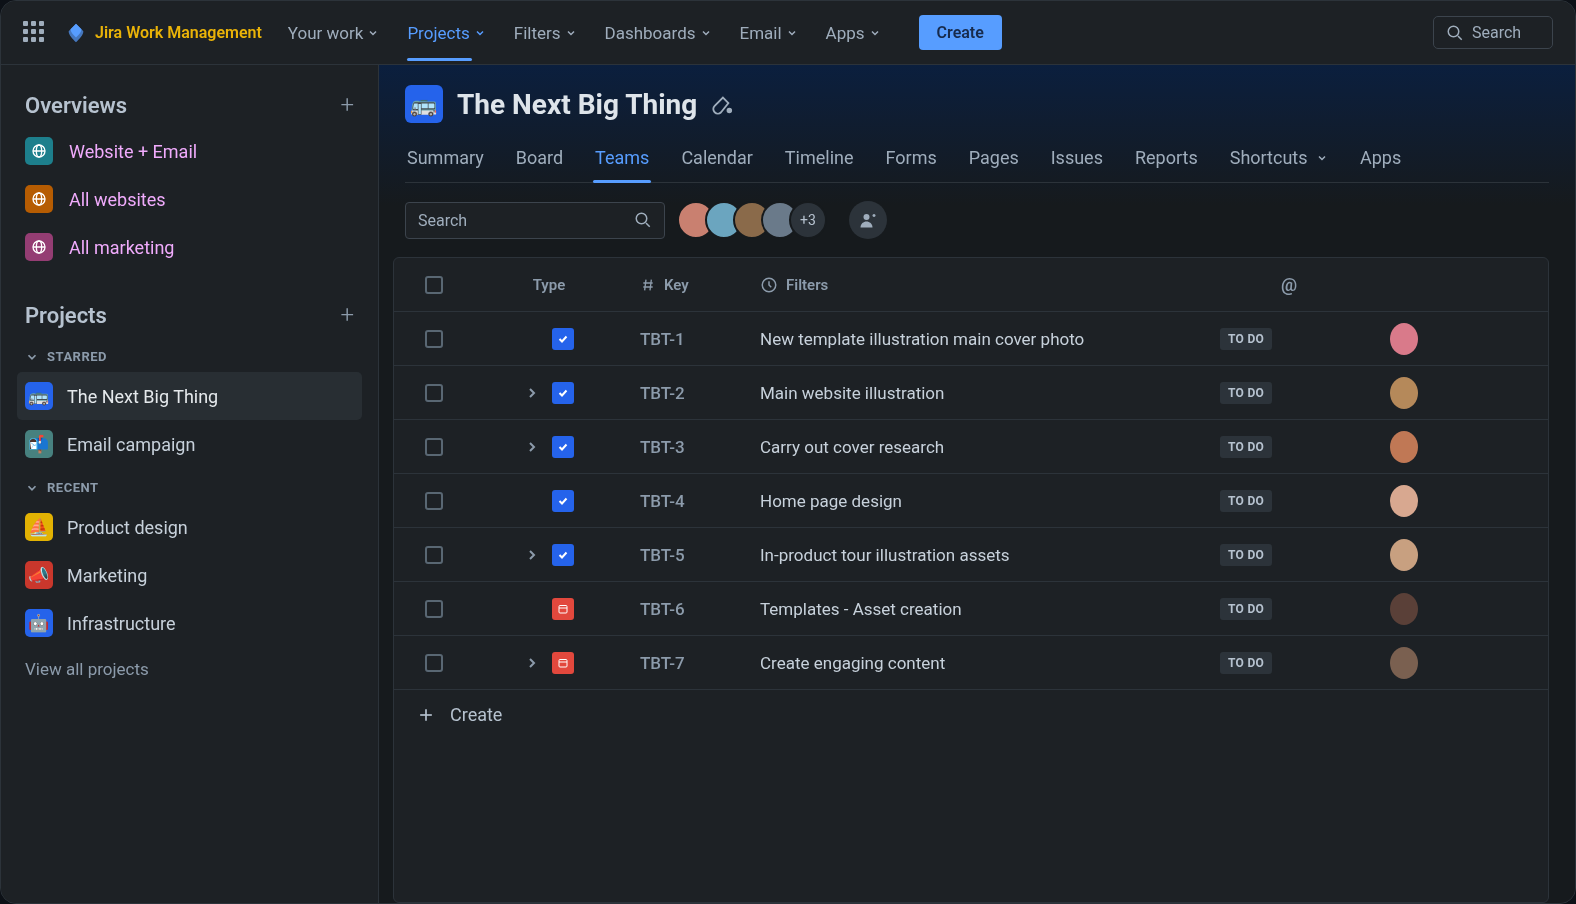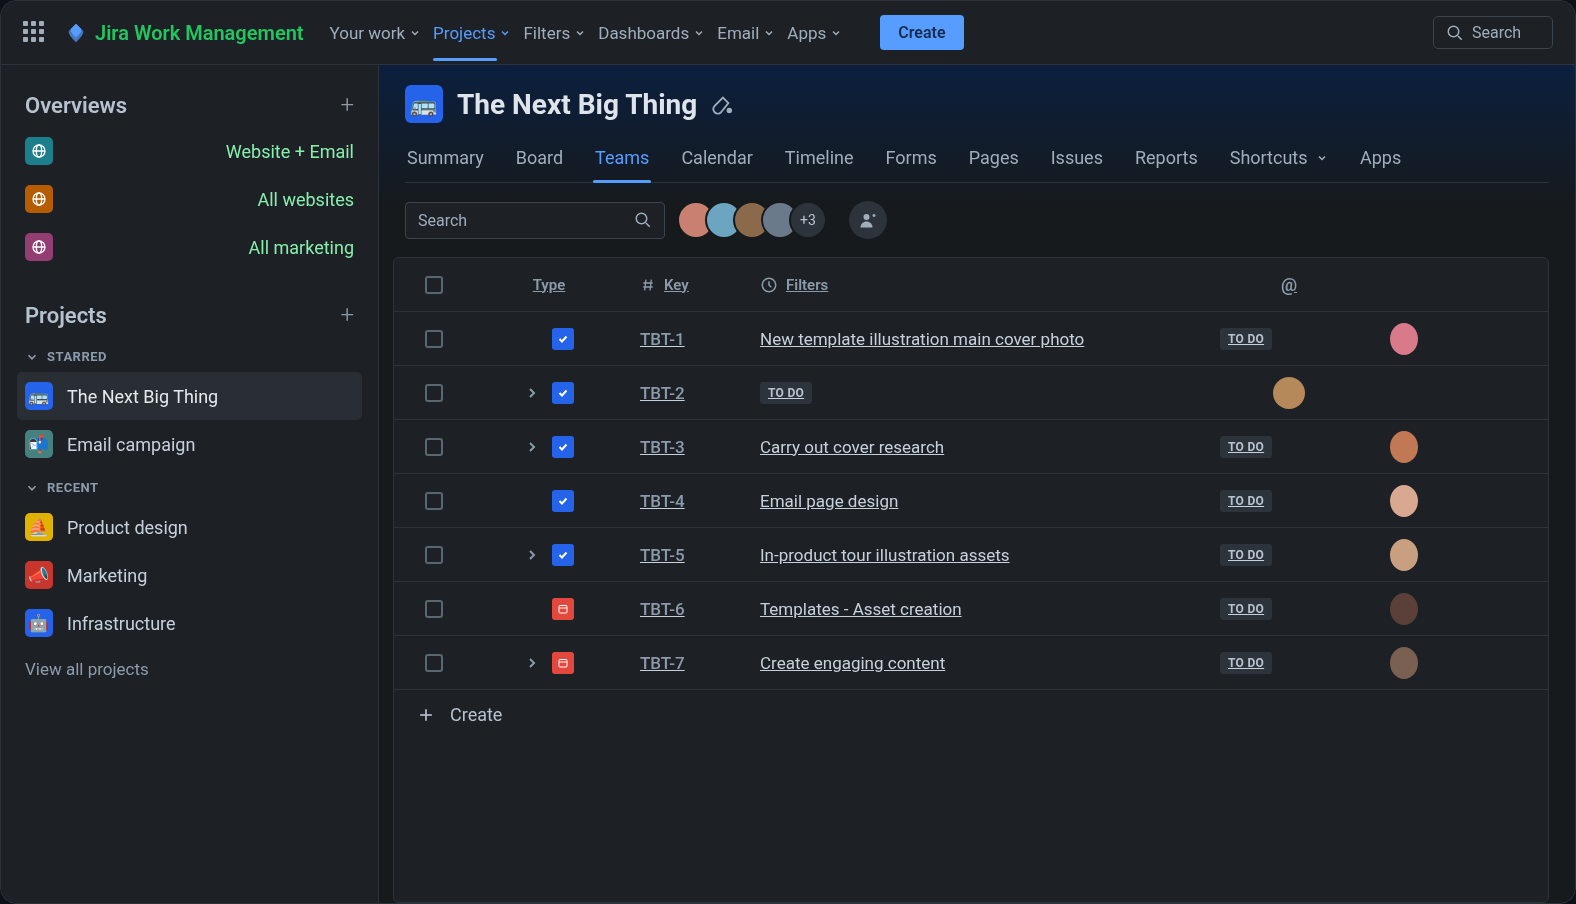--- a/index.html
+++ b/index.html
@@ -24,41 +24,41 @@
     height:64px; display:flex; align-items:center;
     padding:0 22px;
     border-bottom:1px solid #2C333A;
     background:#1D2125;
     gap:4px;
   }
   .app-switcher { width:24px; height:24px; display:grid; grid-template-columns:repeat(3,5px); grid-template-rows:repeat(3,5px); gap:3px; margin-right:14px; cursor:pointer;}
   .app-switcher span { background:#9FADBC; border-radius:1px;}
   .logo-wrap { display:flex; align-items:center; gap:8px; margin-right:22px;}
   .logo-mark { width:22px; height:22px; }
-  .logo-text { font-size:20px; font-weight:600; color:#22c55e; white-space:nowrap; cursor:pointer;}
-  .nav-items { display:flex; align-items:center; gap:12px; }
+  .logo-text { font-size:16px; font-weight:600; color:#eab308; white-space:nowrap; cursor:pointer;}
+  .nav-items { display:flex; align-items:center; gap:28px; }
   .nav-item { font-size:17px; color:#9FADBC; display:flex; align-items:center; gap:4px; cursor:pointer; position:relative; padding:18px 0;}
   .nav-item.active { color:#579DFF; }
   .nav-item.active::after { content:""; position:absolute; left:0; right:14px; bottom:0; height:3px; background:#579DFF; border-radius:2px;}
   .chev { width:12px; height:12px; }
   .btn-create { margin-left:34px; background:#579DFF; color:#172B4D; font-weight:600; padding:8px 18px; border-radius:4px; font-size:16px; cursor:pointer;}
   .spacer { flex:1; }
   .search-global { display:flex; align-items:center; border:1px solid #3C444D; border-radius:5px; padding:6px 12px; color:#9FADBC; gap:8px; width:120px; overflow:hidden;}
 
   
   .body { flex:1; display:flex; overflow:hidden;}
   
   .sidebar {
     width:378px; border-right:1px solid #2C333A;
     padding:18px 16px; overflow:hidden;
     background:#1D2125;
   }
   .section-head { display:flex; align-items:center; justify-content:space-between; color:#B6C2CF; font-size:22px; font-weight:600; padding:8px 8px;}
   .plus-btn { color:#8C9BAB; cursor:pointer; font-size:24px; font-weight:300;}
-  .ov-item { display:flex; align-items:center; gap:5px; padding:10px 8px; font-size:18px; color:#86efac; cursor:pointer; border-radius:4px;justify-content:space-between;}
+  .ov-item { display:flex; align-items:center; gap:16px; padding:10px 8px; font-size:18px; color:#f0abfc; cursor:pointer; border-radius:4px;}
   .ov-icon { width:28px; height:28px; border-radius:5px; display:flex; align-items:center; justify-content:center;}
   .ic-teal{ background:#1D7F8C;} .ic-pink{background:#943D73;} .ic-orange{background:#B65C02;}
   .sub-head { display:flex; align-items:center; gap:8px; padding:12px 8px 8px; color:#8C9BAB; font-size:13px; font-weight:700; letter-spacing:.5px;}
   .sub-head svg{ width:14px; height:14px;}
   .proj-item { display:flex; align-items:center; gap:14px; padding:10px 8px; font-size:18px; color:#C7D1DB; cursor:pointer; border-radius:5px;}
   .proj-item.selected { background:#282E33; color:#E5E9EC;}
   .proj-icon { width:28px; height:28px; border-radius:5px; display:flex; align-items:center; justify-content:center; font-size:17px;}
   .pi-bus{ background:#2563EB;} .pi-mail{background:#47817F;} .pi-sun{background:#E2B203;}
   .pi-mkt{background:#C9372C;} .pi-inf{background:#2563EB;}
   .view-all { color:#8C9BAB; cursor:pointer; padding:12px 8px; font-size:17px;}
@@ -78,21 +78,21 @@
 
   .toolbar { display:flex; align-items:center; gap:12px; padding:18px 26px;}
   .search-box { display:flex; align-items:center; border:1px solid #3C444D; border-radius:4px; padding:8px 12px; width:260px; color:#9FADBC; gap:8px; background:#1D2125;}
   .avatars { display:flex; align-items:center; }
   .av { width:38px; height:38px; border-radius:50%; border:2px solid #161A1D; margin-left:-10px; }
   .av:first-child{ margin-left:0;}
   .av.count{ background:#2C333A; color:#B6C2CF; display:flex; align-items:center; justify-content:center; font-size:14px;}
   .add-user { width:38px; height:38px; border-radius:50%; background:#2C333A; display:flex; align-items:center; justify-content:center; margin-left:10px; cursor:pointer;}
 
   .table-wrap { flex:1; margin:0 26px 0 14px; border:1px solid #2C333A; border-radius:6px; background:#1D2125; overflow:hidden;}
-  .thead, .trow { display:grid; grid-template-columns:80px 150px 120px 460px 170px 60px; align-items:center;text-decoration:underline; }
+  .thead, .trow { display:grid; grid-template-columns:80px 150px 120px 460px 170px 60px; align-items:center; }
   .thead { height:54px; color:#8C9BAB; font-size:15px; font-weight:600; border-bottom:1px solid #2C333A;}
   .th { display:flex; align-items:center; gap:8px; padding:0 16px;}
   .th.center{ justify-content:center;}
   .trow { height:54px; border-bottom:1px solid #2C333A; color:#C7D1DB; font-size:17px;text-align:center;}
   .cell { padding:0 16px; display:flex; align-items:center; gap:8px;}
   .cell.center { justify-content:center;}
   .chk { width:18px; height:18px; border:2px solid #596773; border-radius:3px; cursor:pointer;}
   .type-task { width:22px; height:22px; background:#2563EB; border-radius:3px; display:flex; align-items:center; justify-content:center;}
   .type-task svg{ width:12px; height:12px;}
   .type-cal { width:22px; height:22px; background:#E2483D; border-radius:3px; display:flex; align-items:center; justify-content:center;}
@@ -379,20 +379,23 @@
                 <div class="type-task">
                   <svg viewBox="0 0 24 24" fill="none" stroke="#fff" stroke-width="4">
                     <polyline points="5 12 10 17 19 7"></polyline>
                   </svg>
                 </div>
               </div>
               <div class="cell">
                 <span class="key">TBT-2</span>
               </div>
               <div class="cell">
+                <span>Main website illustration</span>
+              </div>
+              <div class="cell">
                 <span class="badge">TO DO</span>
               </div>
               <div class="cell center">
                 <div class="row-av" style="background:#B5895A"></div>
               </div>
             </div>
             <div class="trow">
               <div class="cell center">
                 <div class="chk"></div>
               </div>
@@ -428,21 +431,21 @@
                 <div class="type-task">
                   <svg viewBox="0 0 24 24" fill="none" stroke="#fff" stroke-width="4">
                     <polyline points="5 12 10 17 19 7"></polyline>
                   </svg>
                 </div>
               </div>
               <div class="cell">
                 <span class="key">TBT-4</span>
               </div>
               <div class="cell">
-                <span>Email page design</span>
+                <span>Home page design</span>
               </div>
               <div class="cell">
                 <span class="badge">TO DO</span>
               </div>
               <div class="cell center">
                 <div class="row-av" style="background:#D8A890"></div>
               </div>
             </div>
             <div class="trow">
               <div class="cell center">

